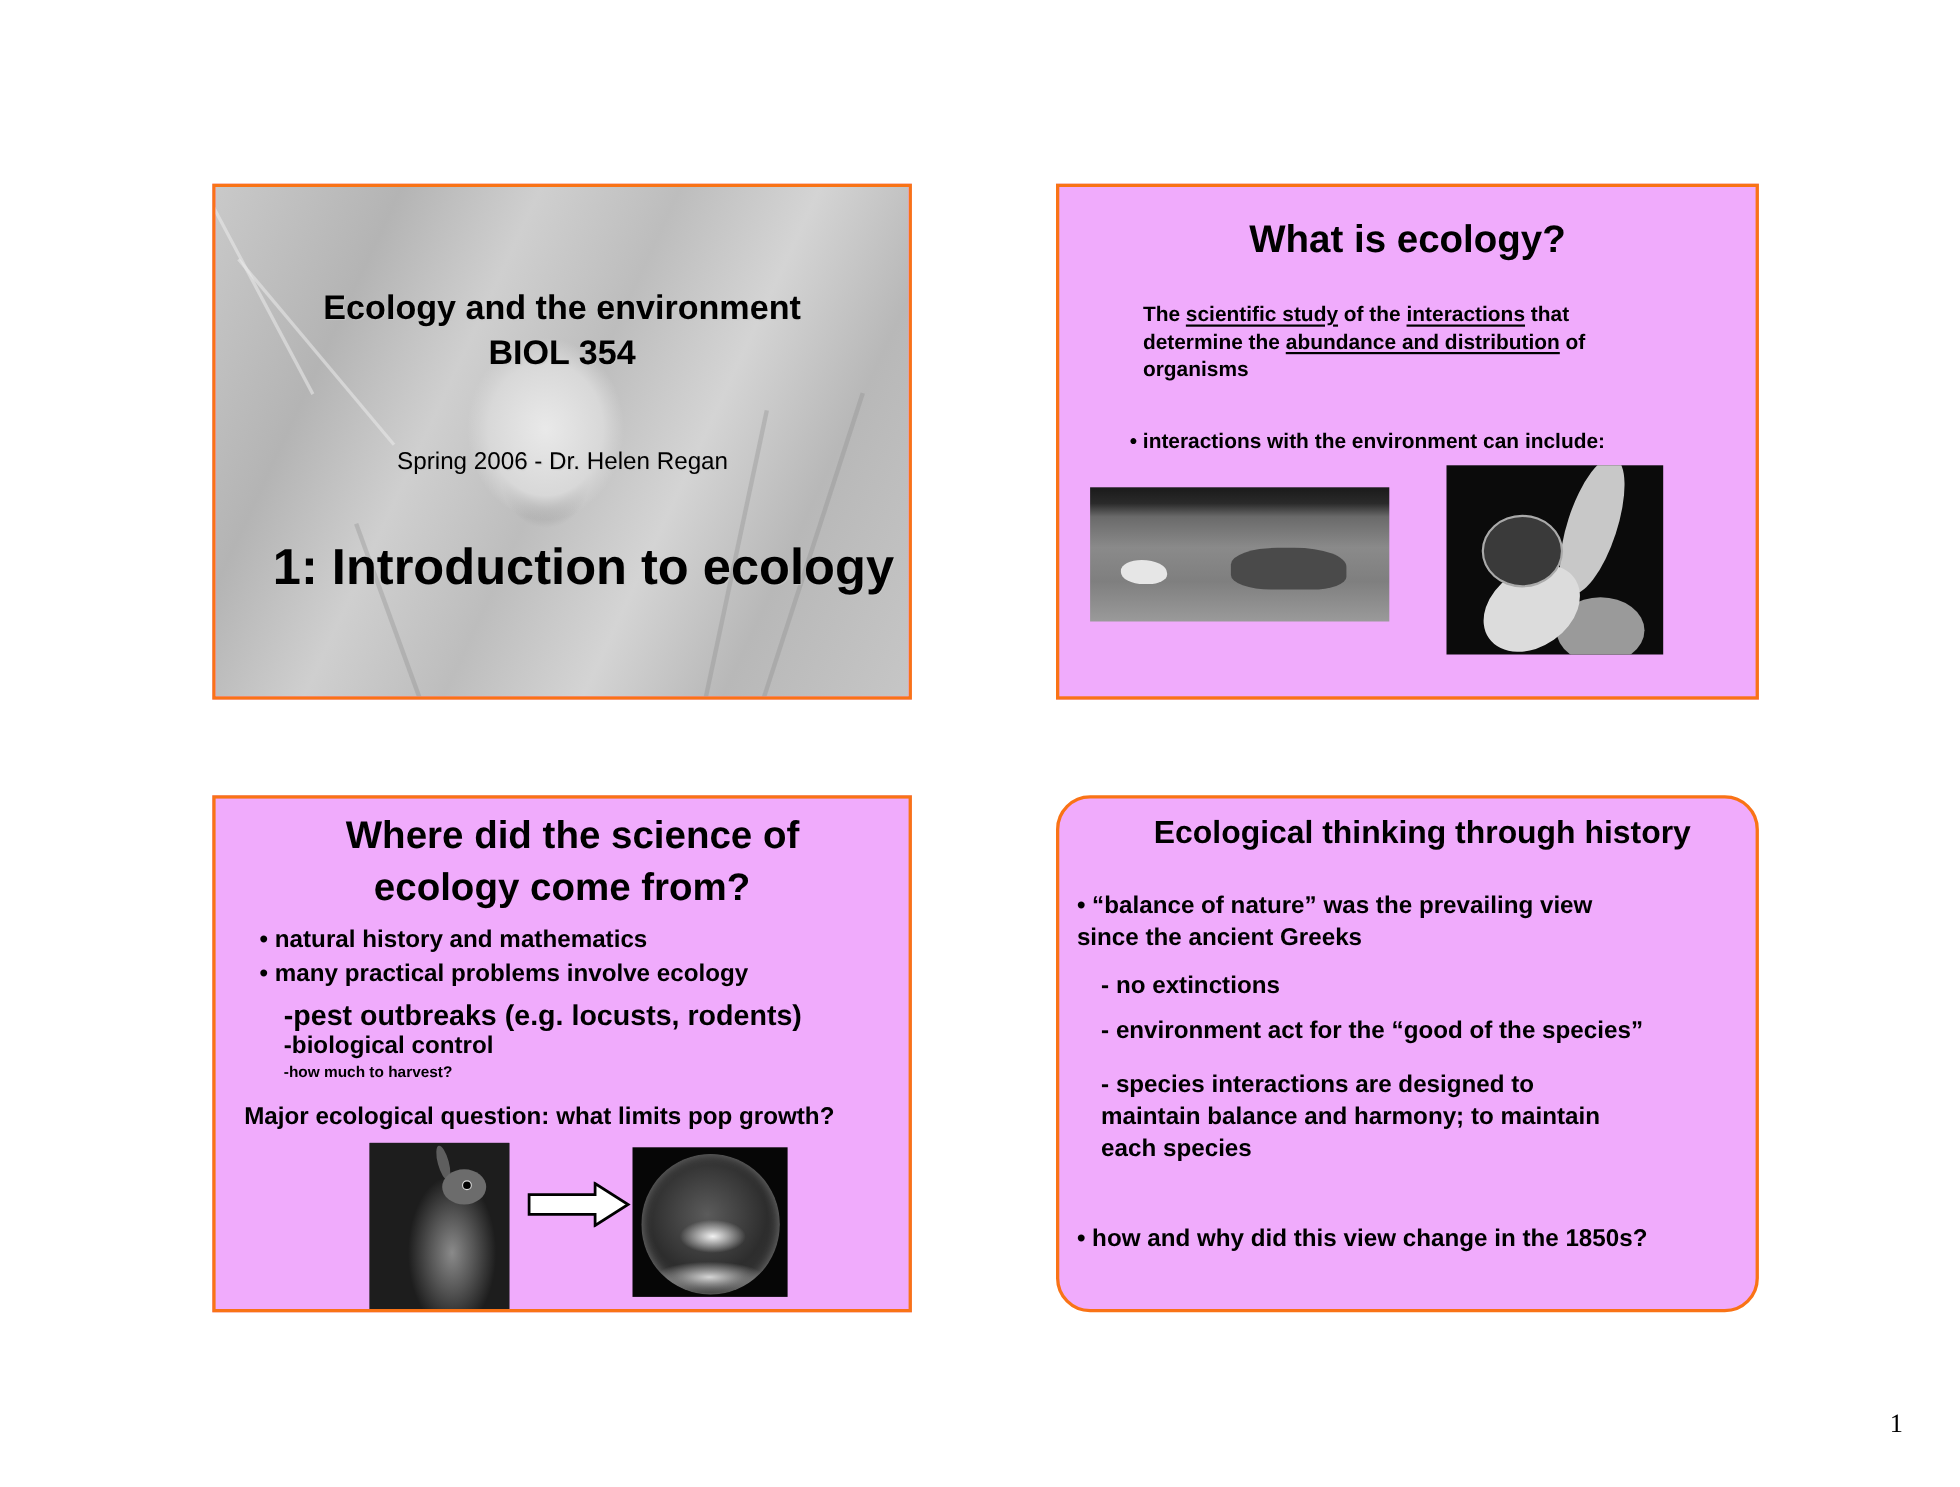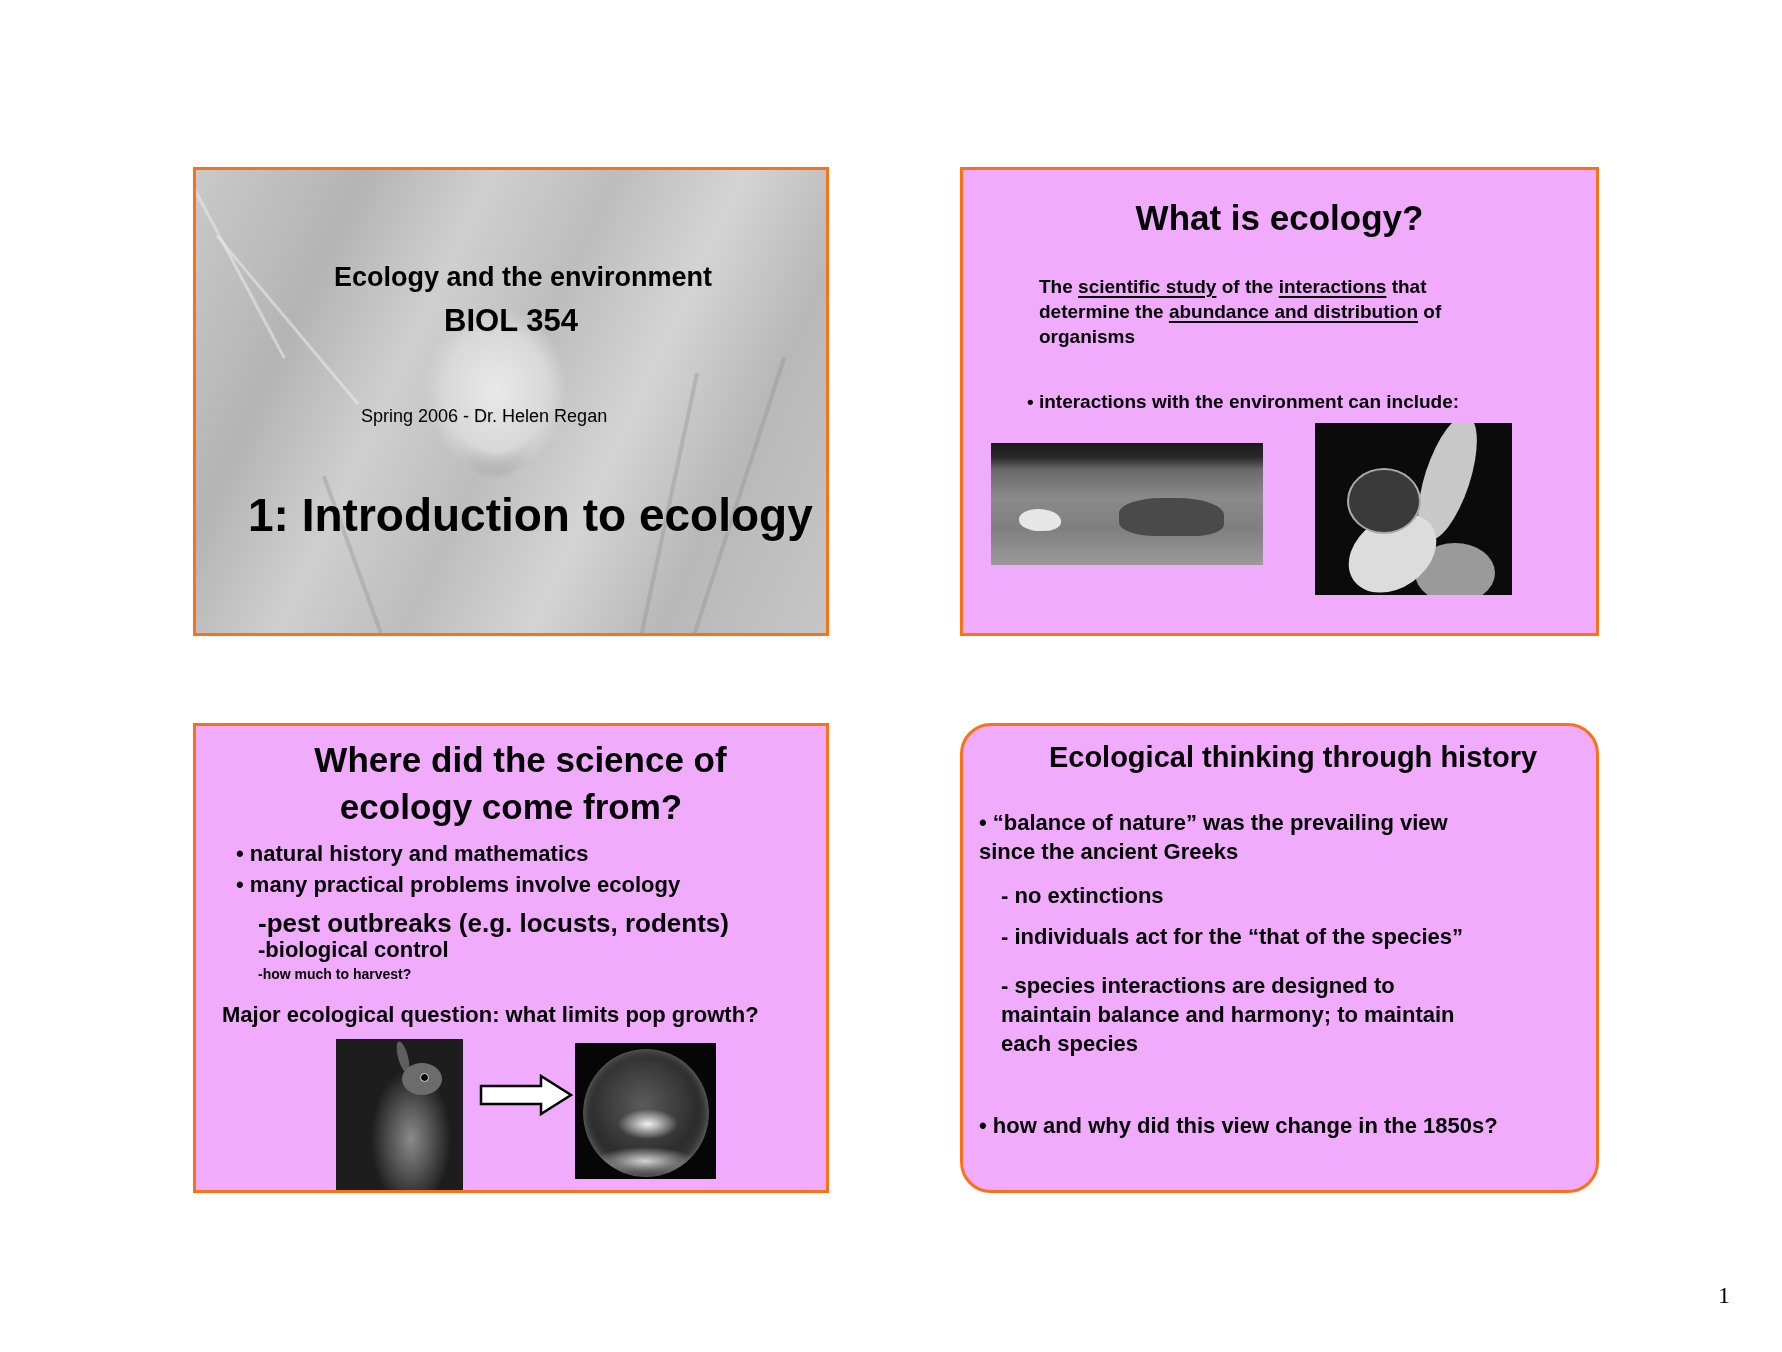--- a/index.html
+++ b/index.html
@@ -116,23 +116,23 @@
 <body>
 
 <div class="slide s1">
   <div class="bg"></div>
   <div class="stem" style="left:40px; top:0; height:200px; transform: rotate(-28deg);"></div>
   <div class="stem" style="left:90px; top:40px; height:220px; transform: rotate(-40deg);"></div>
   <div class="grass" style="left:470px; top:200px; height:280px; transform: rotate(12deg);"></div>
   <div class="grass" style="left:540px; top:180px; height:300px; transform: rotate(18deg);"></div>
   <div class="grass" style="left:160px; top:300px; height:200px; transform: rotate(-20deg);"></div>
 
-  <div class="abs bold shadow center" style="left:12px; width:630px; top:92px; font-size:27px;">Ecology and the environment</div>
+  <div class="abs bold shadow center" style="left:0; width:630px; top:92px; font-size:31px;">Ecology and the environment</div>
   <div class="abs bold shadow center" style="left:0; width:630px; top:133px; font-size:31px;">BIOL 354</div>
-  <div class="abs shadow" style="left:165px; top:236px; font-size:18px;">Spring 2006 - Dr. Helen Regan</div>
+  <div class="abs shadow" style="left:165px; top:236px; font-size:22px;">Spring 2006 - Dr. Helen Regan</div>
   <div class="abs bold shadow" style="left:52px; top:318px; font-size:46px;">1: Introduction to ecology</div>
 </div>
 
 <div class="slide s2">
   <div class="abs bold center" style="left:0; width:633px; top:28px; font-size:35px;">What is ecology?</div>
 
   <div class="abs bold" style="left:76px; top:104px; font-size:19px; line-height:25px;">
     <div><span>The </span><u>scientific study</u><span> of the </span><u>interactions</u><span> that</span></div>
     <div><span>determine the </span><u>abundance and distribution</u><span> of</span></div>
     <div>organisms</div>
@@ -192,21 +192,21 @@
 
 <div class="slide s4">
   <div class="abs bold center" style="left:0; width:660px; top:15px; font-size:29px;">Ecological thinking through history</div>
 
   <div class="abs bold" style="left:16px; top:82px; font-size:22px; line-height:29px;">
     <div><span>•</span> <span>“balance of nature” was the prevailing view</span></div>
     <div>since the ancient Greeks</div>
   </div>
 
   <div class="abs bold" style="left:38px; top:157px; font-size:22px;">- no extinctions</div>
-  <div class="abs bold" style="left:38px; top:198px; font-size:22px;">- individuals act for the “that of the species”</div>
+  <div class="abs bold" style="left:38px; top:198px; font-size:22px;">- environment act for the “good of the species”</div>
 
   <div class="abs bold" style="left:38px; top:245px; font-size:22px; line-height:29px;">
     <div>- species interactions are designed to</div>
     <div>maintain balance and harmony; to maintain</div>
     <div>each species</div>
   </div>
 
   <div class="abs bold" style="left:16px; top:387px; font-size:22px;">
     <span>•</span>
     <span>how and why did this view change in the 1850s?</span>

